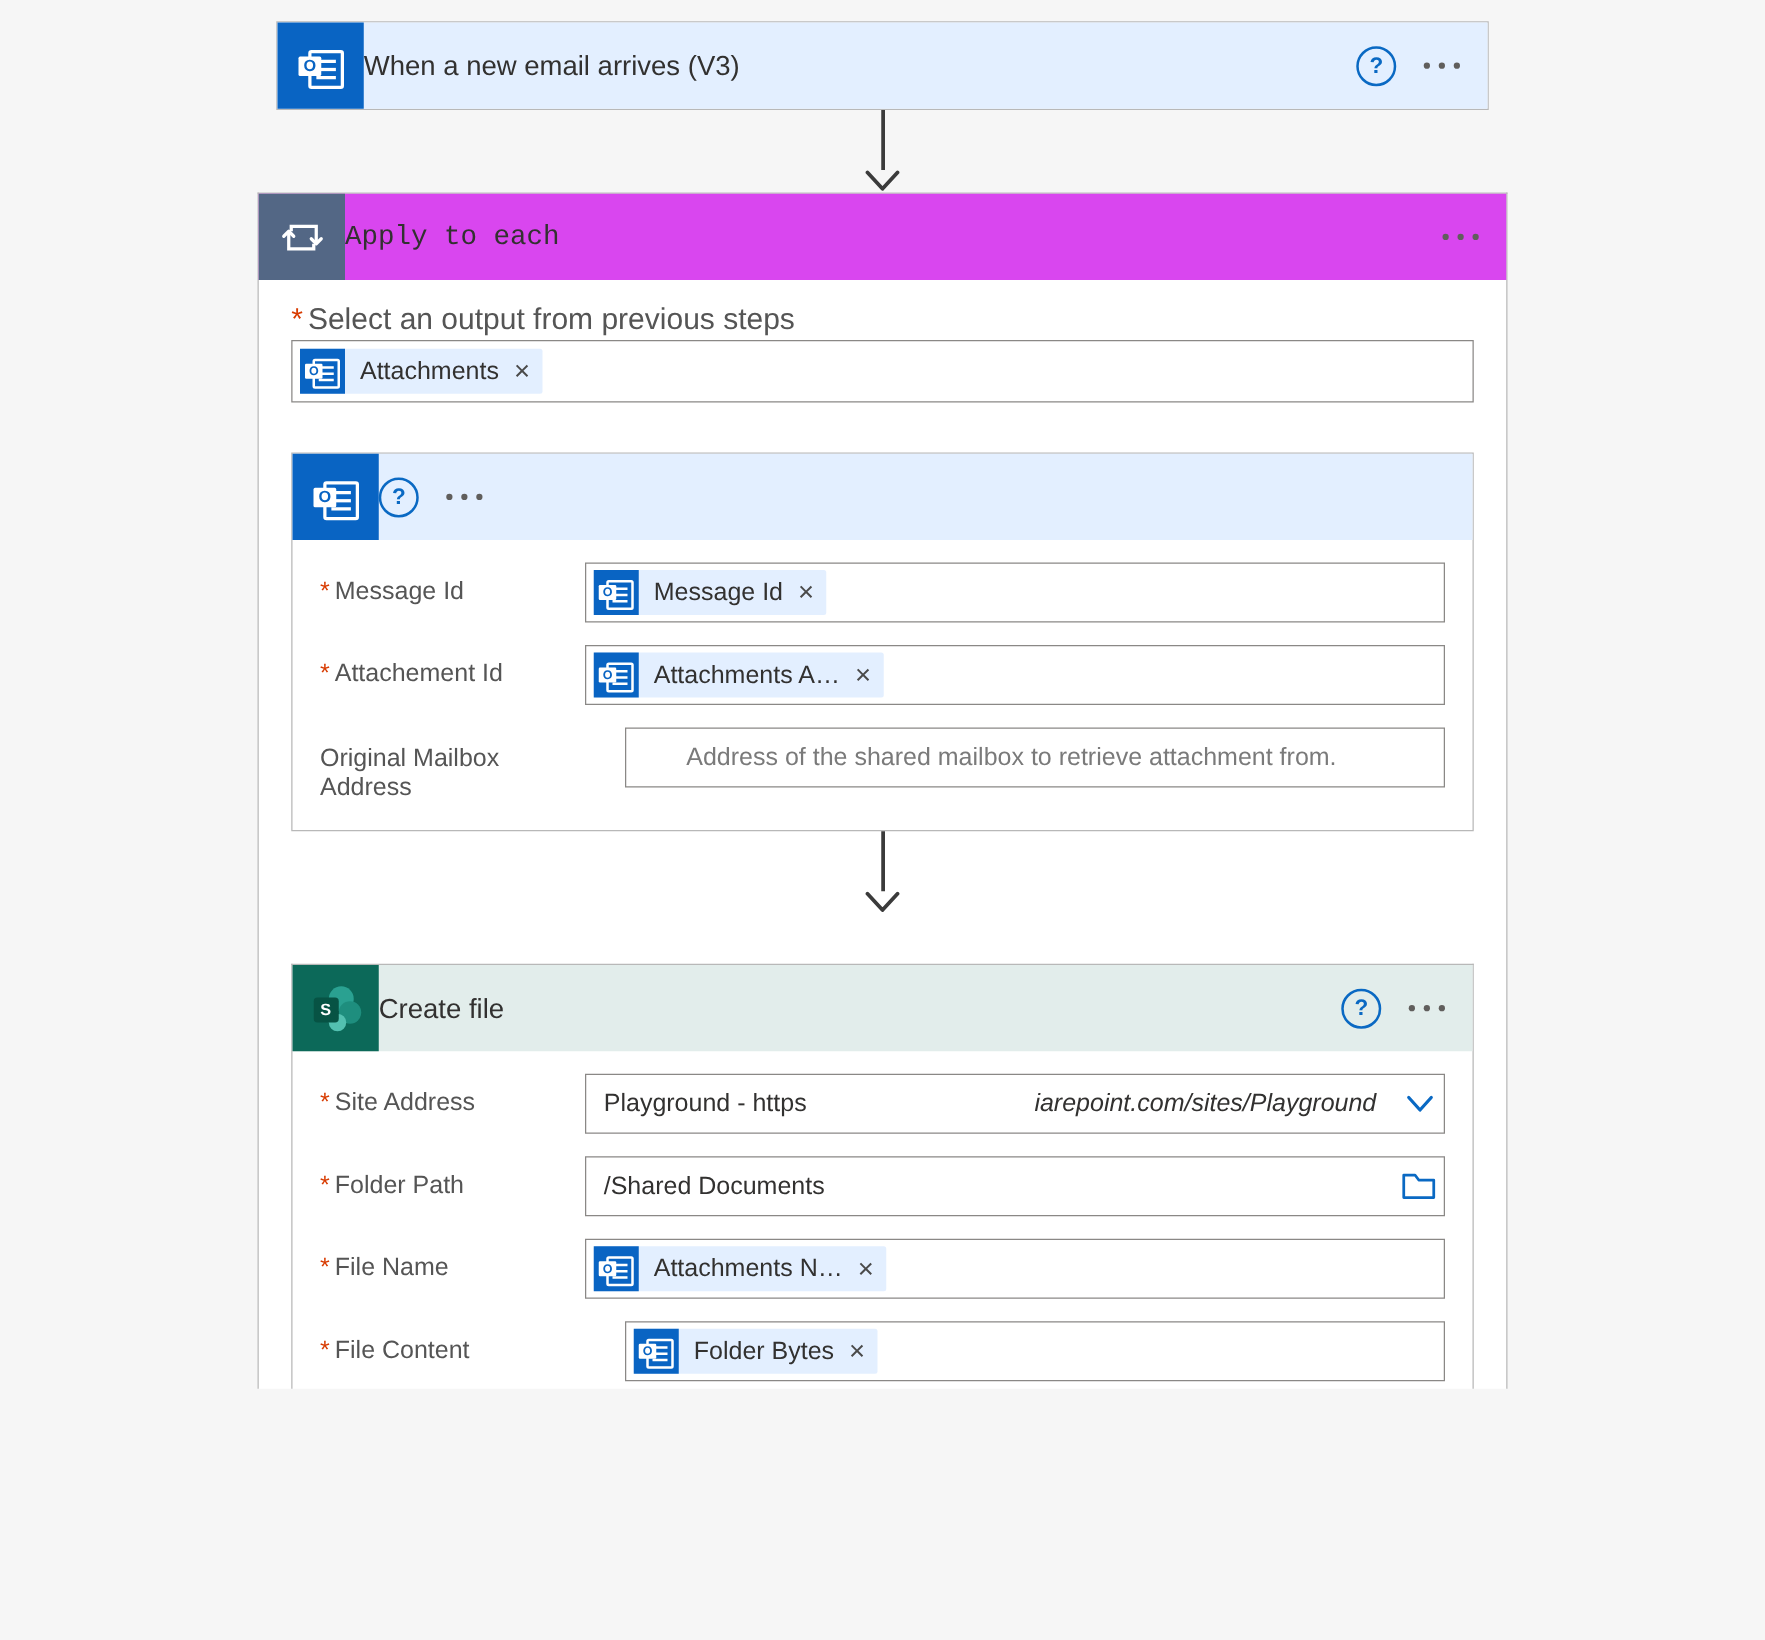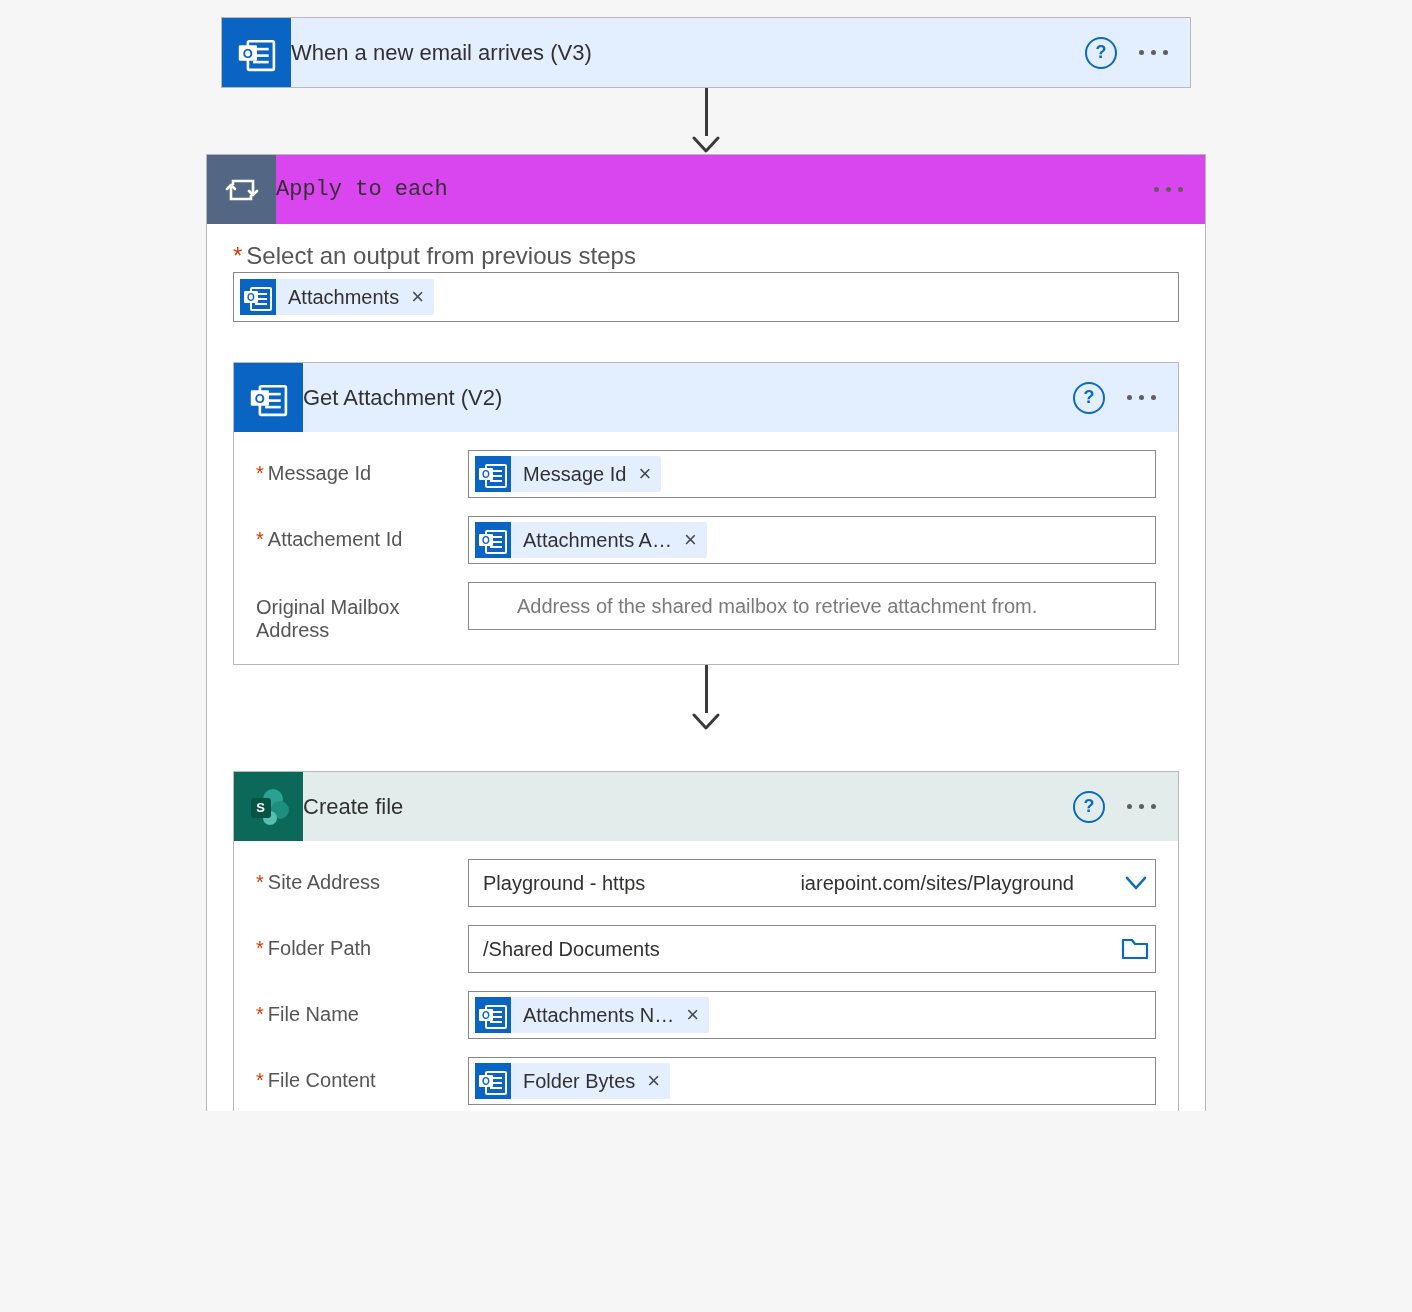--- a/index.html
+++ b/index.html
@@ -32,21 +32,21 @@
   .big-input{border:1px solid #8a8886;background:#fff;padding:6px 6px;display:flex;align-items:center;min-height:44px;box-sizing:border-box;}
   
   .token{display:inline-flex;align-items:center;background:#e3efff;height:36px;border-radius:2px;}
   .token .t-icon{width:36px;height:36px;background:#0964c3;display:flex;align-items:center;justify-content:center;}
   .token .t-label{padding:0 10px 0 12px;font-size:20px;color:#323130;white-space:nowrap;}
   .token .t-x{padding:0 10px 0 2px;font-size:22px;color:#4a4a4a;cursor:pointer;line-height:1;}
   
   .inner-card{margin:40px 0 0 0;border:1px solid #b8b8b8;}
   .form-rows{padding:18px 22px 22px 22px;}
   .row{display:flex;align-items:flex-start;margin-bottom:18px;}
-  .row:last-child{margin-bottom:0;}
+  .row:last-child{margin-bottom:0;gap:32px;}
   .row-label{width:212px;flex:none;font-size:20px;color:#555;padding-top:12px;display:flex;}
   .row-field{flex:1;}
   .field-box{border:1px solid #8a8886;min-height:48px;display:flex;align-items:center;padding:4px 6px;box-sizing:border-box;position:relative;}
   .field-text{font-size:20px;color:#323130;padding:0 8px;white-space:nowrap;overflow:hidden;}
   .placeholder{color:#7a7a7a;margin-left:34px;}
   .trail-btn{position:absolute;right:6px;top:0;bottom:0;display:flex;align-items:center;cursor:pointer;}
   
   .mini-outlook{width:28px;height:20px;position:relative;}
   .mini-outlook .sheet{position:absolute;right:0;top:0;width:18px;height:20px;border:2px solid #fff;border-radius:2px;}
   .mini-outlook .sheet::before{content:"";position:absolute;left:3px;right:3px;top:4px;height:2px;background:#fff;}
@@ -134,21 +134,20 @@
       </div>
 
       <div class="inner-card">
         <div class="card-header hdr-outlook-bg">
           <div class="hdr-icon hdr-outlook-icon">
             <div class="mini-outlook" style="transform:scale(1.3);">
                 <div class="sheet"></div>
                 <div class="badge">O</div>
               </div>
           </div>
-          <div class="hdr-title">Get Attachment (V2)</div>
           <div class="hdr-actions">
             <div class="help-circle">?</div>
             <div class="ellipsis">
                 <span></span>
                 <span></span>
                 <span></span>
               </div>
           </div>
         </div>
         <div class="form-rows">
@@ -237,21 +236,21 @@
         <div class="form-rows" style="padding-bottom:6px;">
           <div class="row">
             <div class="row-label">
                 <span class="req-star">*</span>
                 <span>Site Address</span>
               </div>
             <div class="row-field">
               <div class="field-box">
                 <div style="display:flex;width:100%;padding-right:40px;">
                   <div class="field-text" style="flex:0 0 auto;">Playground - https</div>
-                  <div class="field-text" style="flex:1;text-align:center;padding-left:120px;">iarepoint.com/sites/Playground</div>
+                  <div class="field-text" style="flex:1;text-align:right;padding-left:120px;font-style:italic;">iarepoint.com/sites/Playground</div>
                 </div>
                 <div class="trail-btn chevron-down">
                   <svg width="26" height="26">
                       <path d="M4 8 L13 18 L22 8" stroke="#0a69c3" stroke-width="2.6" fill="none" stroke-linecap="round" stroke-linejoin="round"></path>
                     </svg>
                 </div>
               </div>
             </div>
           </div>
           <div class="row">

